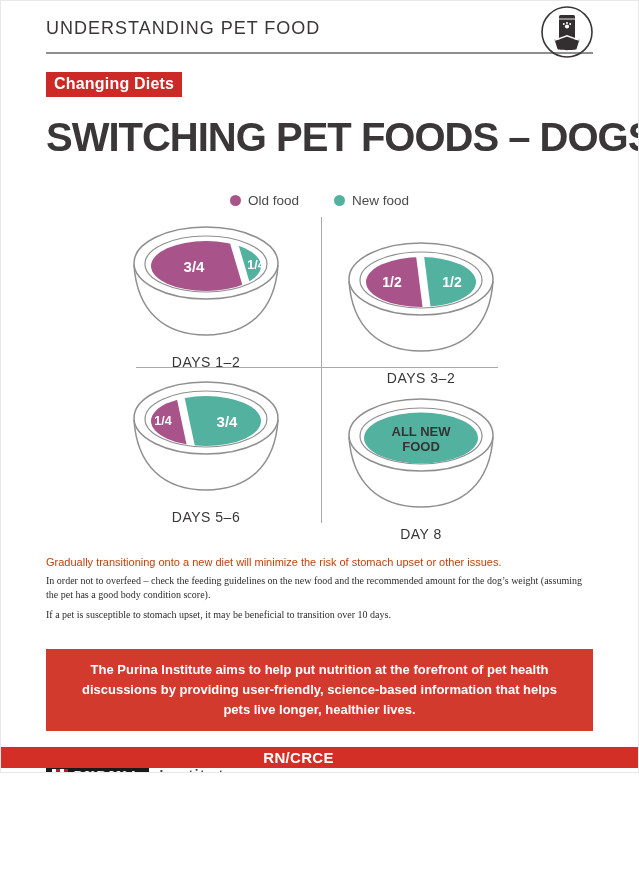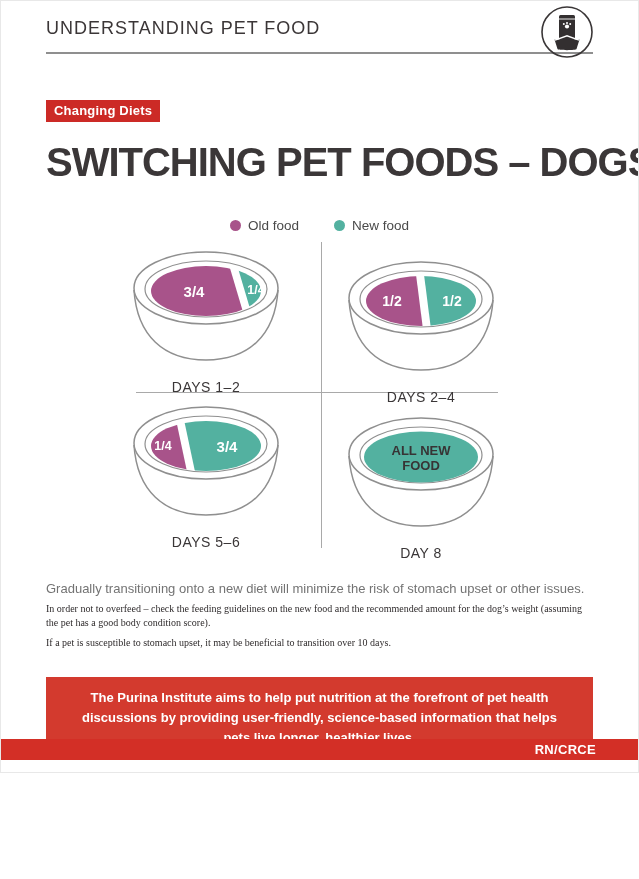--- a/index.html
+++ b/index.html
@@ -9,64 +9,64 @@
     font-family:"Liberation Sans", sans-serif; color:#3a3637; overflow:hidden;
     border:1px solid #e8e8e8;
   }
   
   .header-row { position:relative; margin:0 45px; padding-top:17px; }
   .header-title { font-size:18px; font-weight:400; letter-spacing:1px; color:#3b3637; }
   .header-icon { position:absolute; top:4px; right:44px; width:54px; height:54px; }
   .top-rule { margin:13px 45px 0; border:none; border-top:2px solid #8f8f8f; }
   
   .badge-row { margin:18px 45px 0; }
-  .badge { display:inline-block; background:#cc2a26; color:#fff; font-size:13px;
-           font-weight:700; padding:3px 8px 4px; letter-spacing:0.2px;margin-top:28px; }
+  .badge { display:inline-block; background:#cc2a26; color:#fff; font-size:16px;
+           font-weight:700; padding:3px 8px 4px; letter-spacing:0.2px; }
   
   .page-title { margin:20px 45px 0; font-size:40px; font-weight:700; letter-spacing:-1px;
                 color:#3b3738; white-space:nowrap; line-height:1; }
   
   .legend { margin-top:36px; display:flex; justify-content:center; gap:35px; align-items:center; }
   .legend-item { display:flex; align-items:center; gap:7px; }
   .legend-label { font-size:13.5px; color:#4a4a4a; }
   
   .bowls { position:relative; margin-top:9px; height:314px; }
   .vline { position:absolute; left:320px; top:0; width:1px; height:306px; background:#a9a9a9; }
   .hline { position:absolute; left:135px; top:150px; width:362px; height:1px; background:#a9a9a9; }
   .bowl-card { position:absolute; width:250px; height:152px; display:flex;
                flex-direction:column; align-items:center;text-align:right; }
   .bowl-card.c1 { left:80px;  top:2px; }
-  .bowl-card.c2 { left:295px; top:12px; }
+  .bowl-card.c2 { left:295px; top:18px; }
   .bowl-card.c3 { left:80px;  top:157px; }
-  .bowl-card.c4 { left:295px; top:168px; }
+  .bowl-card.c4 { left:295px; top:174px; }
   .bowl-label { margin-top:3px; font-size:14px; font-weight:400; letter-spacing:0.5px; color:#3a3637; }
   .bowl-svg text { font-family:"Liberation Sans", sans-serif; font-weight:700; }
   
-  .lead { margin:25px 45px 4px; font-size:13px; color:#737373; }
+  .lead { margin:25px 45px 4px; font-size:11px; color:#c2410c; }
   .body-copy { margin:0 45px; }
   .body-copy p { font-family:"Liberation Serif", serif; font-size:10px; line-height:1.42;
                  color:#2f2b2c; margin-top:6px; }
   
   .callout { margin:26px 45px 0; background:#d33a2e; color:#fff; text-align:center;
              font-size:13px; font-weight:700; line-height:1.55; padding:11px 24px; }
   
   .footer-logo { margin:33px 45px 0; width:178px; }
   .logo-row { display:flex; align-items:center; }
   .logo-black { display:inline-flex; align-items:center; gap:6px; background:#1a1a1a;
                 padding:4px 9px 4px 6px; height:26px; }
   .checkerboard { width:16px; height:16px;
                   background:repeating-conic-gradient(#c8102e 0% 25%, #ffffff 0% 50%);
                   background-size:8px 8px; }
   .brand { font-family:"Liberation Serif", serif; font-weight:700; color:#fff;
            font-size:14px; letter-spacing:2px; }
   .institute { font-size:21px; color:#454142; margin-left:9px; letter-spacing:0.5px; }
   
-  .bottom-bar { position:absolute; left:0; bottom:12px; width:639px; height:21px; background:#d32f26;
-                color:#fff; font-size:13px; font-weight:700; letter-spacing:0.3px;
-                text-align:right; line-height:21px; padding-right:44px; }
+  .bottom-bar { position:absolute; left:0; bottom:4px; width:639px; height:21px; background:#d32f26;
+                color:#fff; font-size:15px; font-weight:700; letter-spacing:0.3px;
+                text-align:center; line-height:21px; padding-right:44px; }
 </style>
 </head>
 <body>
 
 <div class="page">
 
   <div class="header-row">
     <div class="header-title">UNDERSTANDING PET FOOD</div>
   </div>
   <svg class="header-icon" viewBox="0 0 54 54">
@@ -139,21 +139,21 @@
             </clipPath>
         </defs>
         <path d="M28 46 C31 92 58 116 100 116 C142 116 169 92 172 46" fill="#ffffff" stroke="#8f8f8f" stroke-width="1.5"></path>
         <ellipse cx="100" cy="44" rx="72" ry="36" fill="#ffffff" stroke="#8f8f8f" stroke-width="1.5"></ellipse>
         <ellipse cx="100" cy="45" rx="61" ry="28" fill="#ffffff" stroke="#8f8f8f" stroke-width="1.2"></ellipse>
         <ellipse cx="100" cy="47" rx="55" ry="25" clip-path="url(#b2L)" fill="#a8538a"></ellipse>
         <ellipse cx="100" cy="47" rx="55" ry="25" clip-path="url(#b2R)" fill="#53b1a0"></ellipse>
         <text x="71" y="52" font-size="14" fill="#ffffff" text-anchor="middle">1/2</text>
         <text x="131" y="52" font-size="14" fill="#ffffff" text-anchor="middle">1/2</text>
       </svg>
-      <div class="bowl-label">DAYS 2–4</div>
+      <div class="bowl-label">DAYS 3–2</div>
     </div>
 
     <div class="bowl-card c3">
       <svg class="bowl-svg" width="200" height="132" viewBox="0 0 200 132">
         <defs>
           <clipPath id="b3L">
               <polygon points="0,0 65.6,0 93.6,132 0,132"></polygon>
             </clipPath>
           <clipPath id="b3R">
               <polygon points="73.6,0 200,0 200,132 101.6,132"></polygon>

